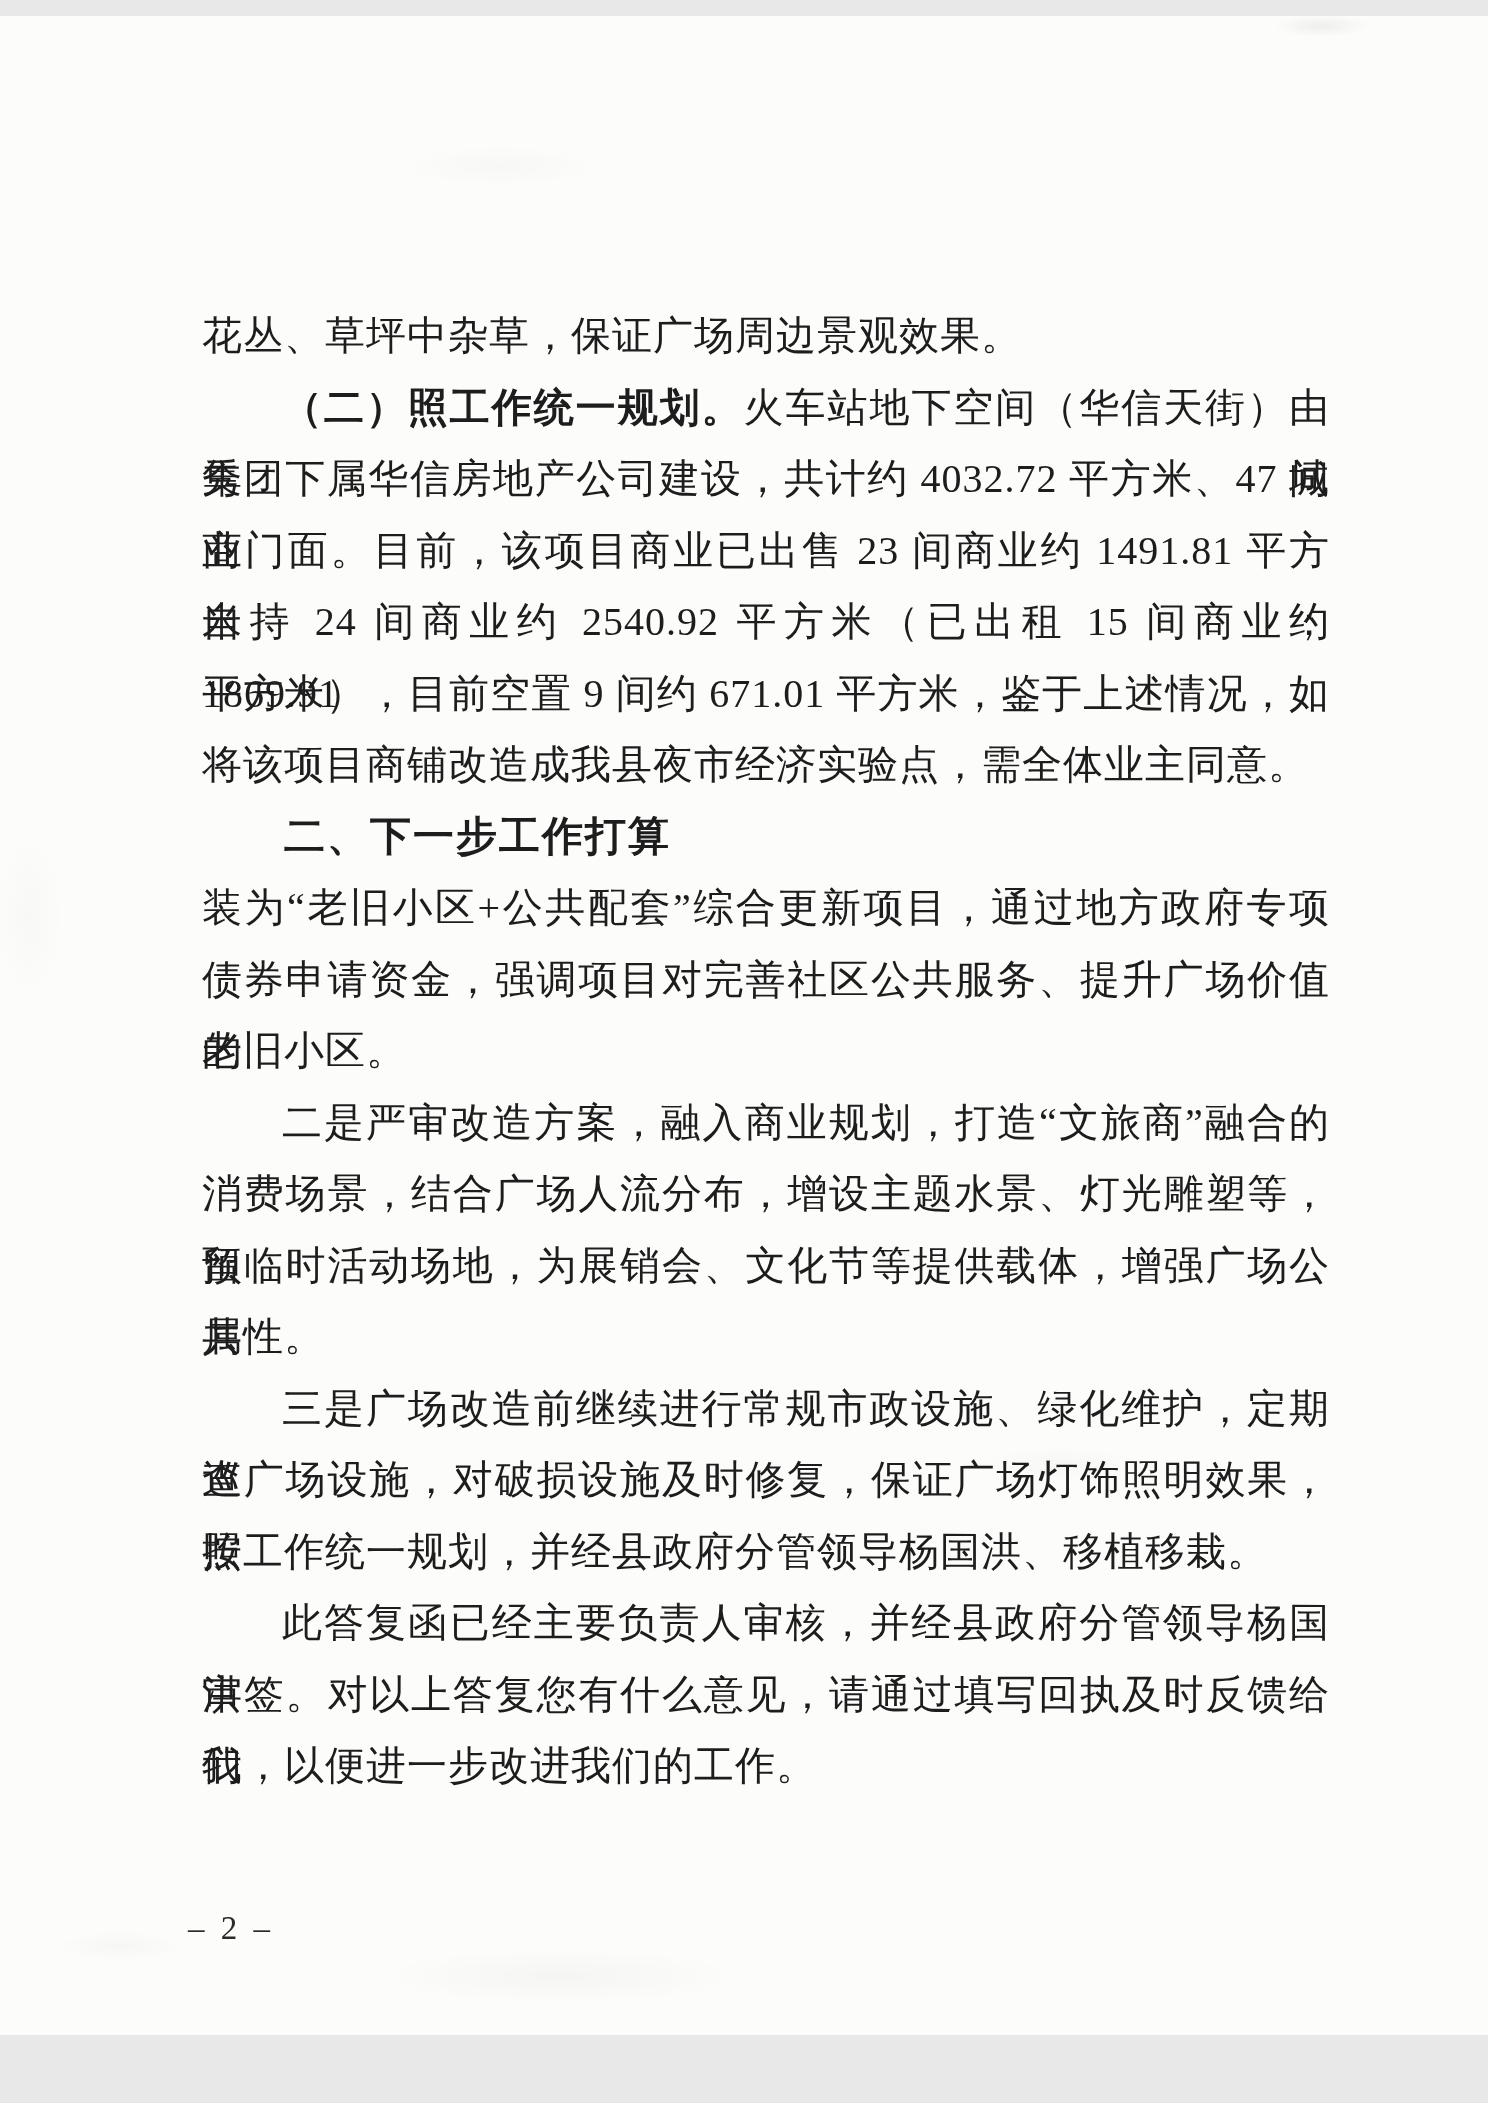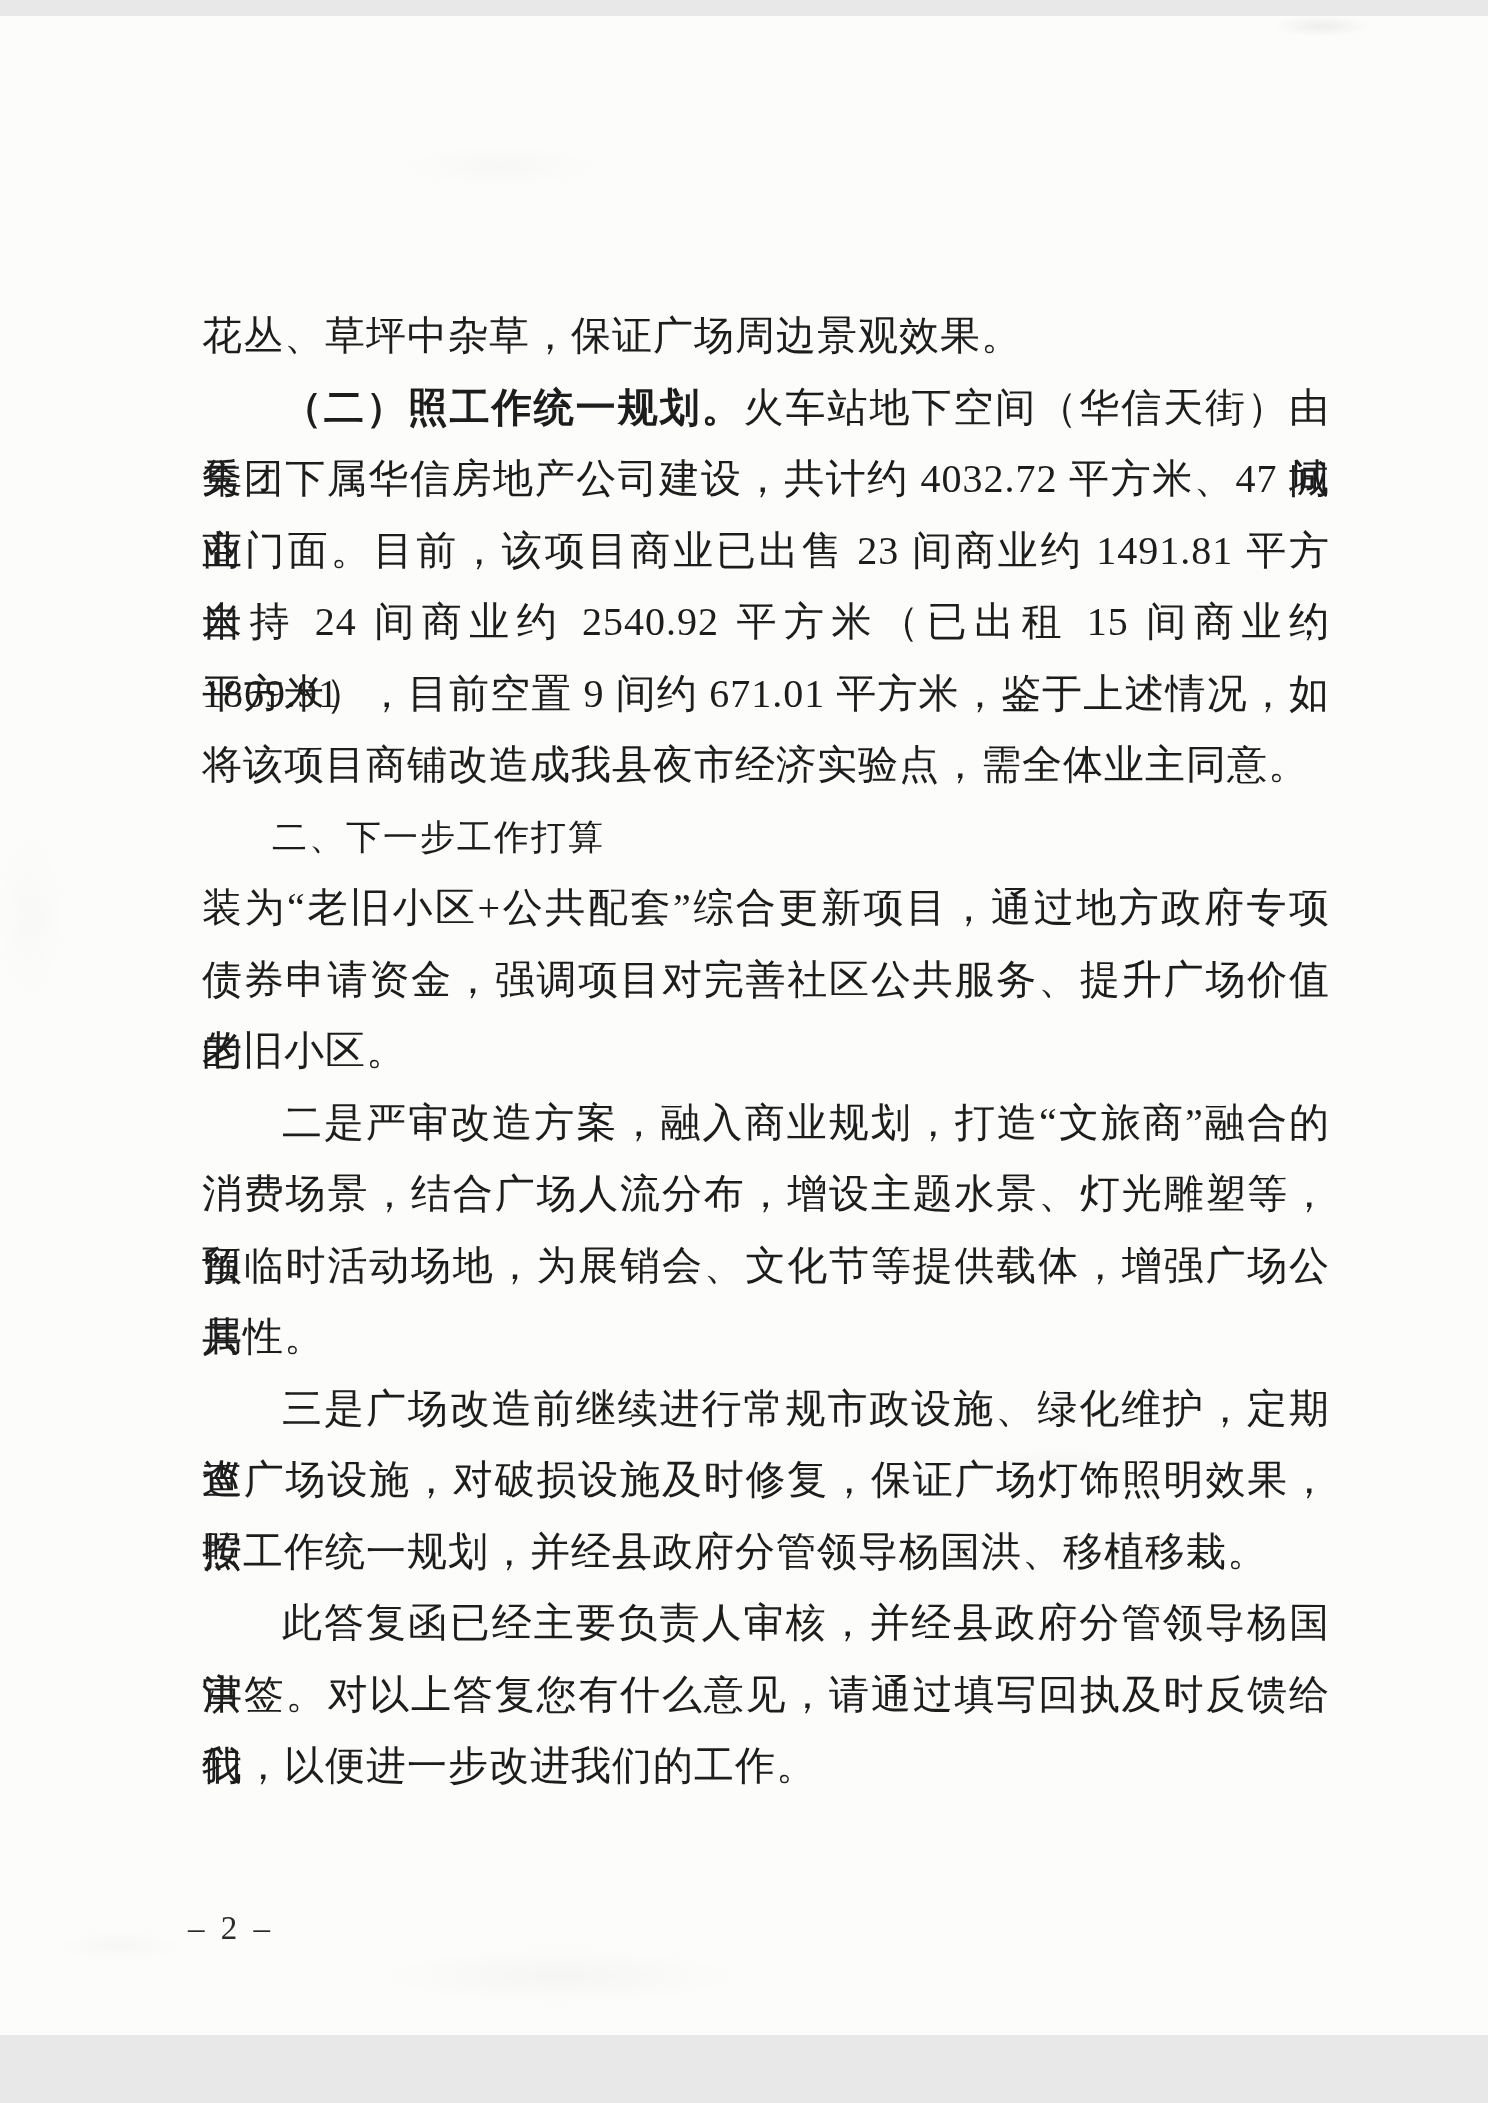--- a/index.html
+++ b/index.html
@@ -41,22 +41,22 @@
     text-indent: 2em;
   }
   .line.fill {
     white-space: normal;
     text-align: justify;
     text-align-last: justify;
     text-justify: inter-character;
   }
   .line.heading {
     font-family: "Liberation Sans", "DejaVu Sans", sans-serif;
-    font-weight: 400;
-    font-size: 35px;
+    font-weight: 700;
+    font-size: 41px;
     letter-spacing: 2px;
   }
   .bold-run {
     font-weight: 700;
   }
   .page-number {
     position: absolute;
     left: 188px;
     top: 1888px;
     font-size: 33px;

